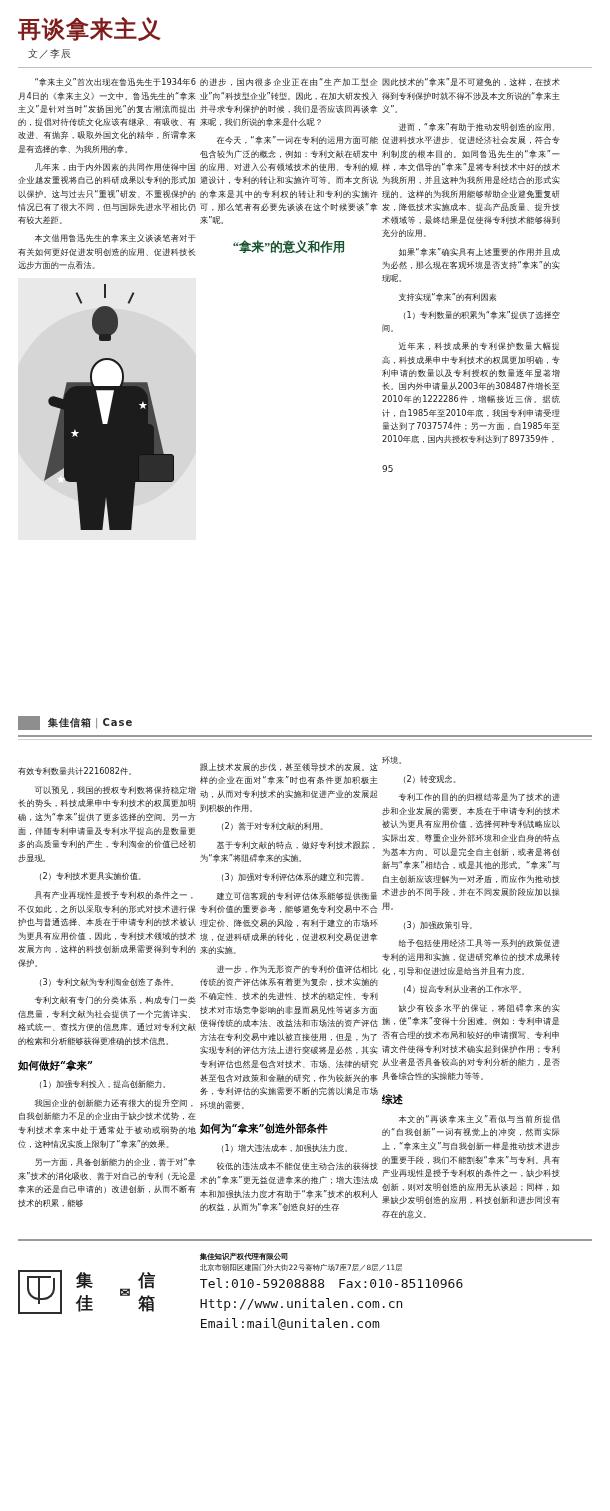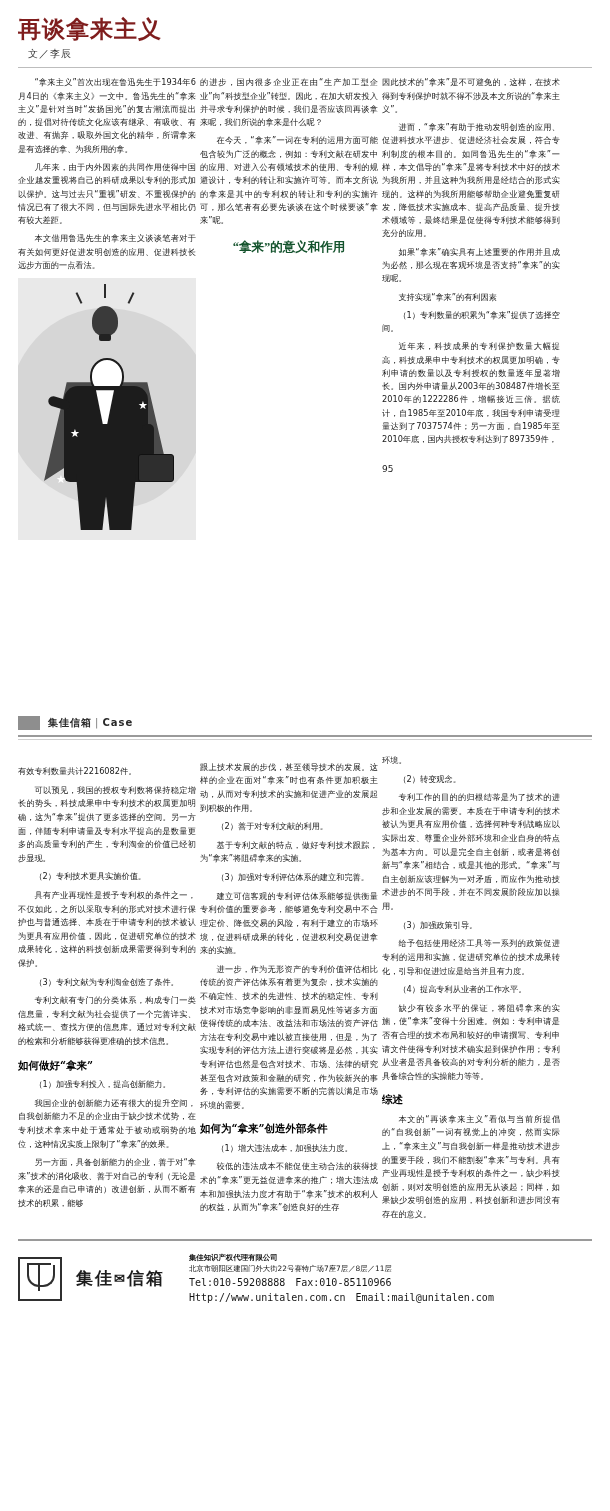--- a/index.html
+++ b/index.html
@@ -269,32 +269,33 @@
     background: #2f2f2f;
   }
   .brand {
     font-family: "DejaVu Serif", "Liberation Serif", serif;
     font-size: 17px;
     font-weight: bold;
     letter-spacing: 2px;
     color: #1c1c1c;
     display: flex;
     align-items: center;
+    gap: 6px;
   }
   .brand .mail {
     font-size: 13px;
   }
   .fcontact {
     font-size: 7.4px;
     line-height: 1.55;
     color: #151515;
     margin-left: 10px;
   }
   .fcontact .b { font-weight: bold; }
-  .fcontact .en { font-family: "DejaVu Sans Mono", "Liberation Mono", monospace; font-size: 10px; }
+  .fcontact .en { font-family: "DejaVu Sans Mono", "Liberation Mono", monospace; font-size: 13px; }
 </style>
 </head>
 <body>
 
 <div class="p1">
 
   <div class="p1-title">再谈拿来主义</div>
   <div class="p1-byline">文／李辰</div>
   <div class="rule"></div>
 
@@ -355,21 +356,21 @@
   </div>
   <div class="p2-rule"></div>
   <div class="p2-rule2"></div>
 
   <div class="cols3">
 
     <div class="col">
       <p class="noindent">有效专利数量共计2216082件。</p>
       <p>可以预见，我国的授权专利数将保持稳定增长的势头，科技成果申中专利技术的权属更加明确，这为“拿来”提供了更多选择的空间。另一方面，伴随专利申请量及专利水平提高的是数量更多的高质量专利的产生，专利淘金的价值已经初步显现。</p>
       <p>（2）专利技术更具实施价值。</p>
-      <p>具有产业再现性是授予专利权的条件之一，不仅如此，之所以采取专利的形式对技术进行保护也与普通选择、本质在于申请专利的技术被认为更具有应用价值，因此，促进研究单位的技术成果转化，这样的科技创新成果需要得到专利的保护。</p>
+      <p>具有产业再现性是授予专利权的条件之一，不仅如此，之所以采取专利的形式对技术进行保护也与普通选择、本质在于申请专利的技术被认为更具有应用价值，因此，专利技术领域的技术发展方向，这样的科技创新成果需要得到专利的保护。</p>
       <p>（3）专利文献为专利淘金创造了条件。</p>
       <p>专利文献有专门的分类体系，构成专门一类信息量，专利文献为社会提供了一个完善详实、格式统一、查找方便的信息库。通过对专利文献的检索和分析能够获得更准确的技术信息。</p>
       <p></p>
       <div class="sub-head">如何做好“拿来”</div>
       <p>（1）加强专利投入，提高创新能力。</p>
       <p>我国企业的创新能力还有很大的提升空间，自我创新能力不足的企业由于缺少技术优势，在专利技术拿来中处于通常处于被动或弱势的地位，这种情况实质上限制了“拿来”的效果。</p>
       <p>另一方面，具备创新能力的企业，善于对“拿来”技术的消化吸收、善于对自己的专利（无论是拿来的还是自己申请的）改进创新，从而不断有技术的积累，能够</p>
     </div>
 
     <div class="col">

